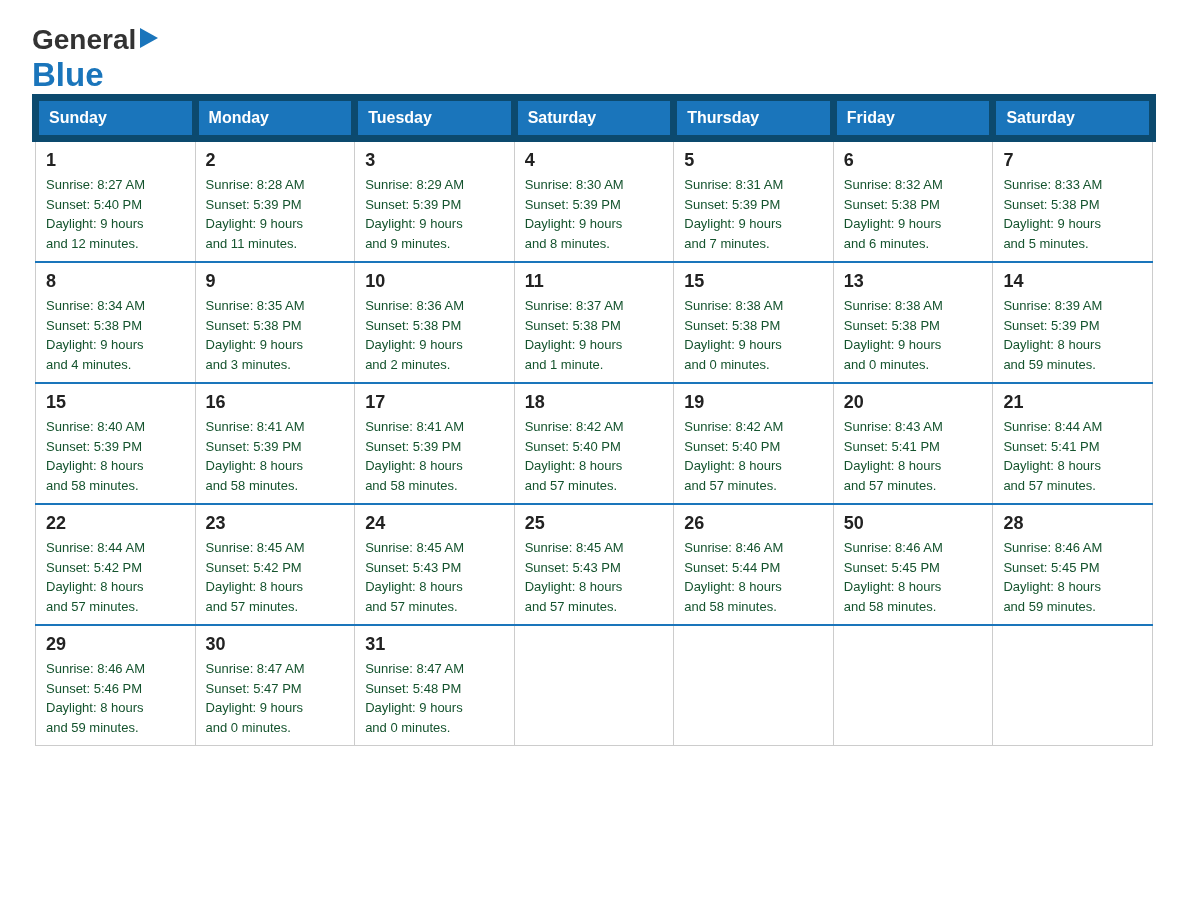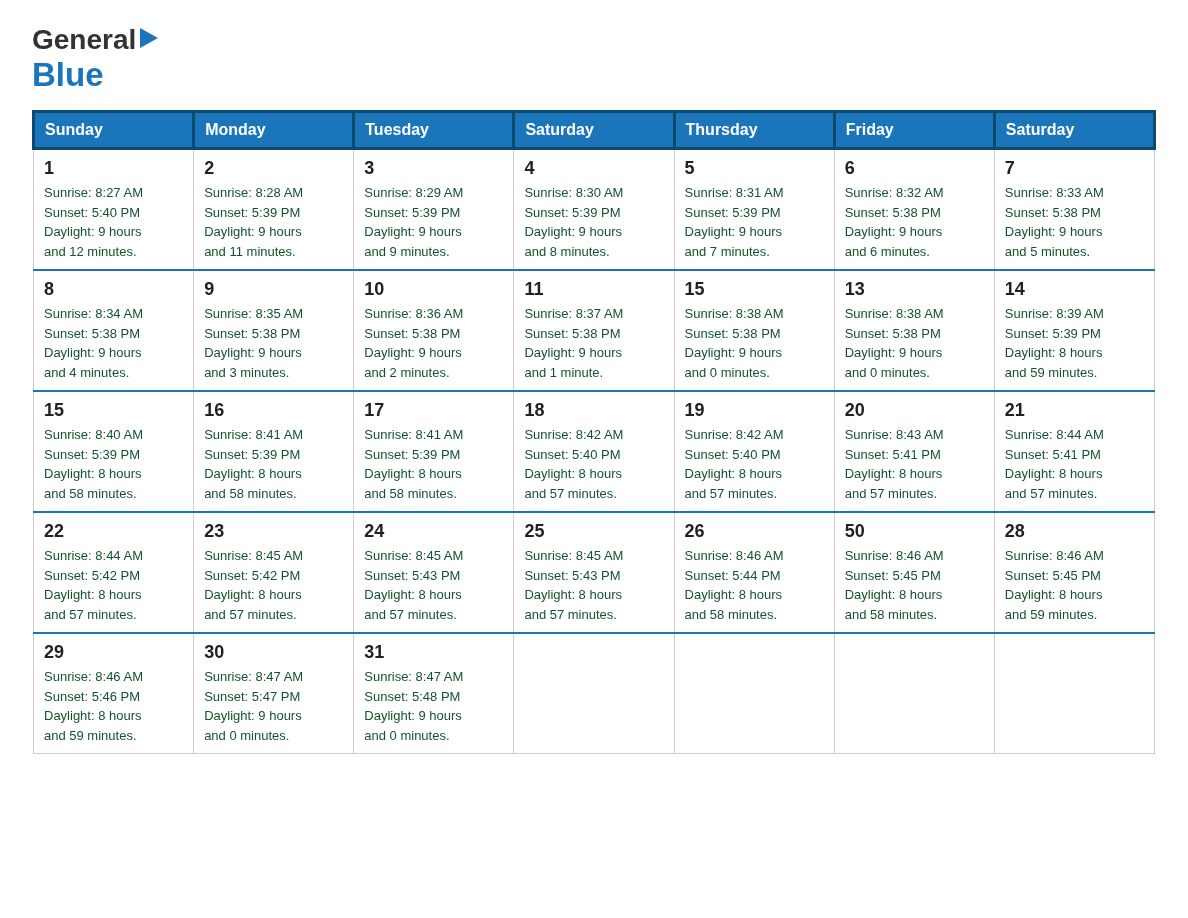--- a/index.html
+++ b/index.html
@@ -7,21 +7,20 @@
       font-family: Arial, Helvetica, sans-serif;
       background: #fff;
       padding: 24px 32px;
       width: 1188px;
       min-height: 918px;
     }
     .header {
       display: flex;
       align-items: flex-start;
       justify-content: space-between;
-      margin-bottom: 16px;
     }
     .logo {
       display: flex;
       flex-direction: column;
       align-items: flex-start;
     }
     .title-section {
       text-align: right;
     }
     .month-title {
@@ -40,21 +39,21 @@
       border-collapse: collapse;
       table-layout: fixed;
     }
     th {
       background-color: #1a75bb;
       color: #fff;
       font-size: 16px;
       font-weight: bold;
       padding: 8px 10px;
       text-align: left;
-      border: 3px solid #0c4a6e;
+      border: 7px solid #0c4a6e;
     }
     td {
       vertical-align: top;
       padding: 8px 10px;
       border: 1px solid #ccc;
       font-size: 13.5px;
       color: #222;
       height: 110px;
     }
     td .day-num {

